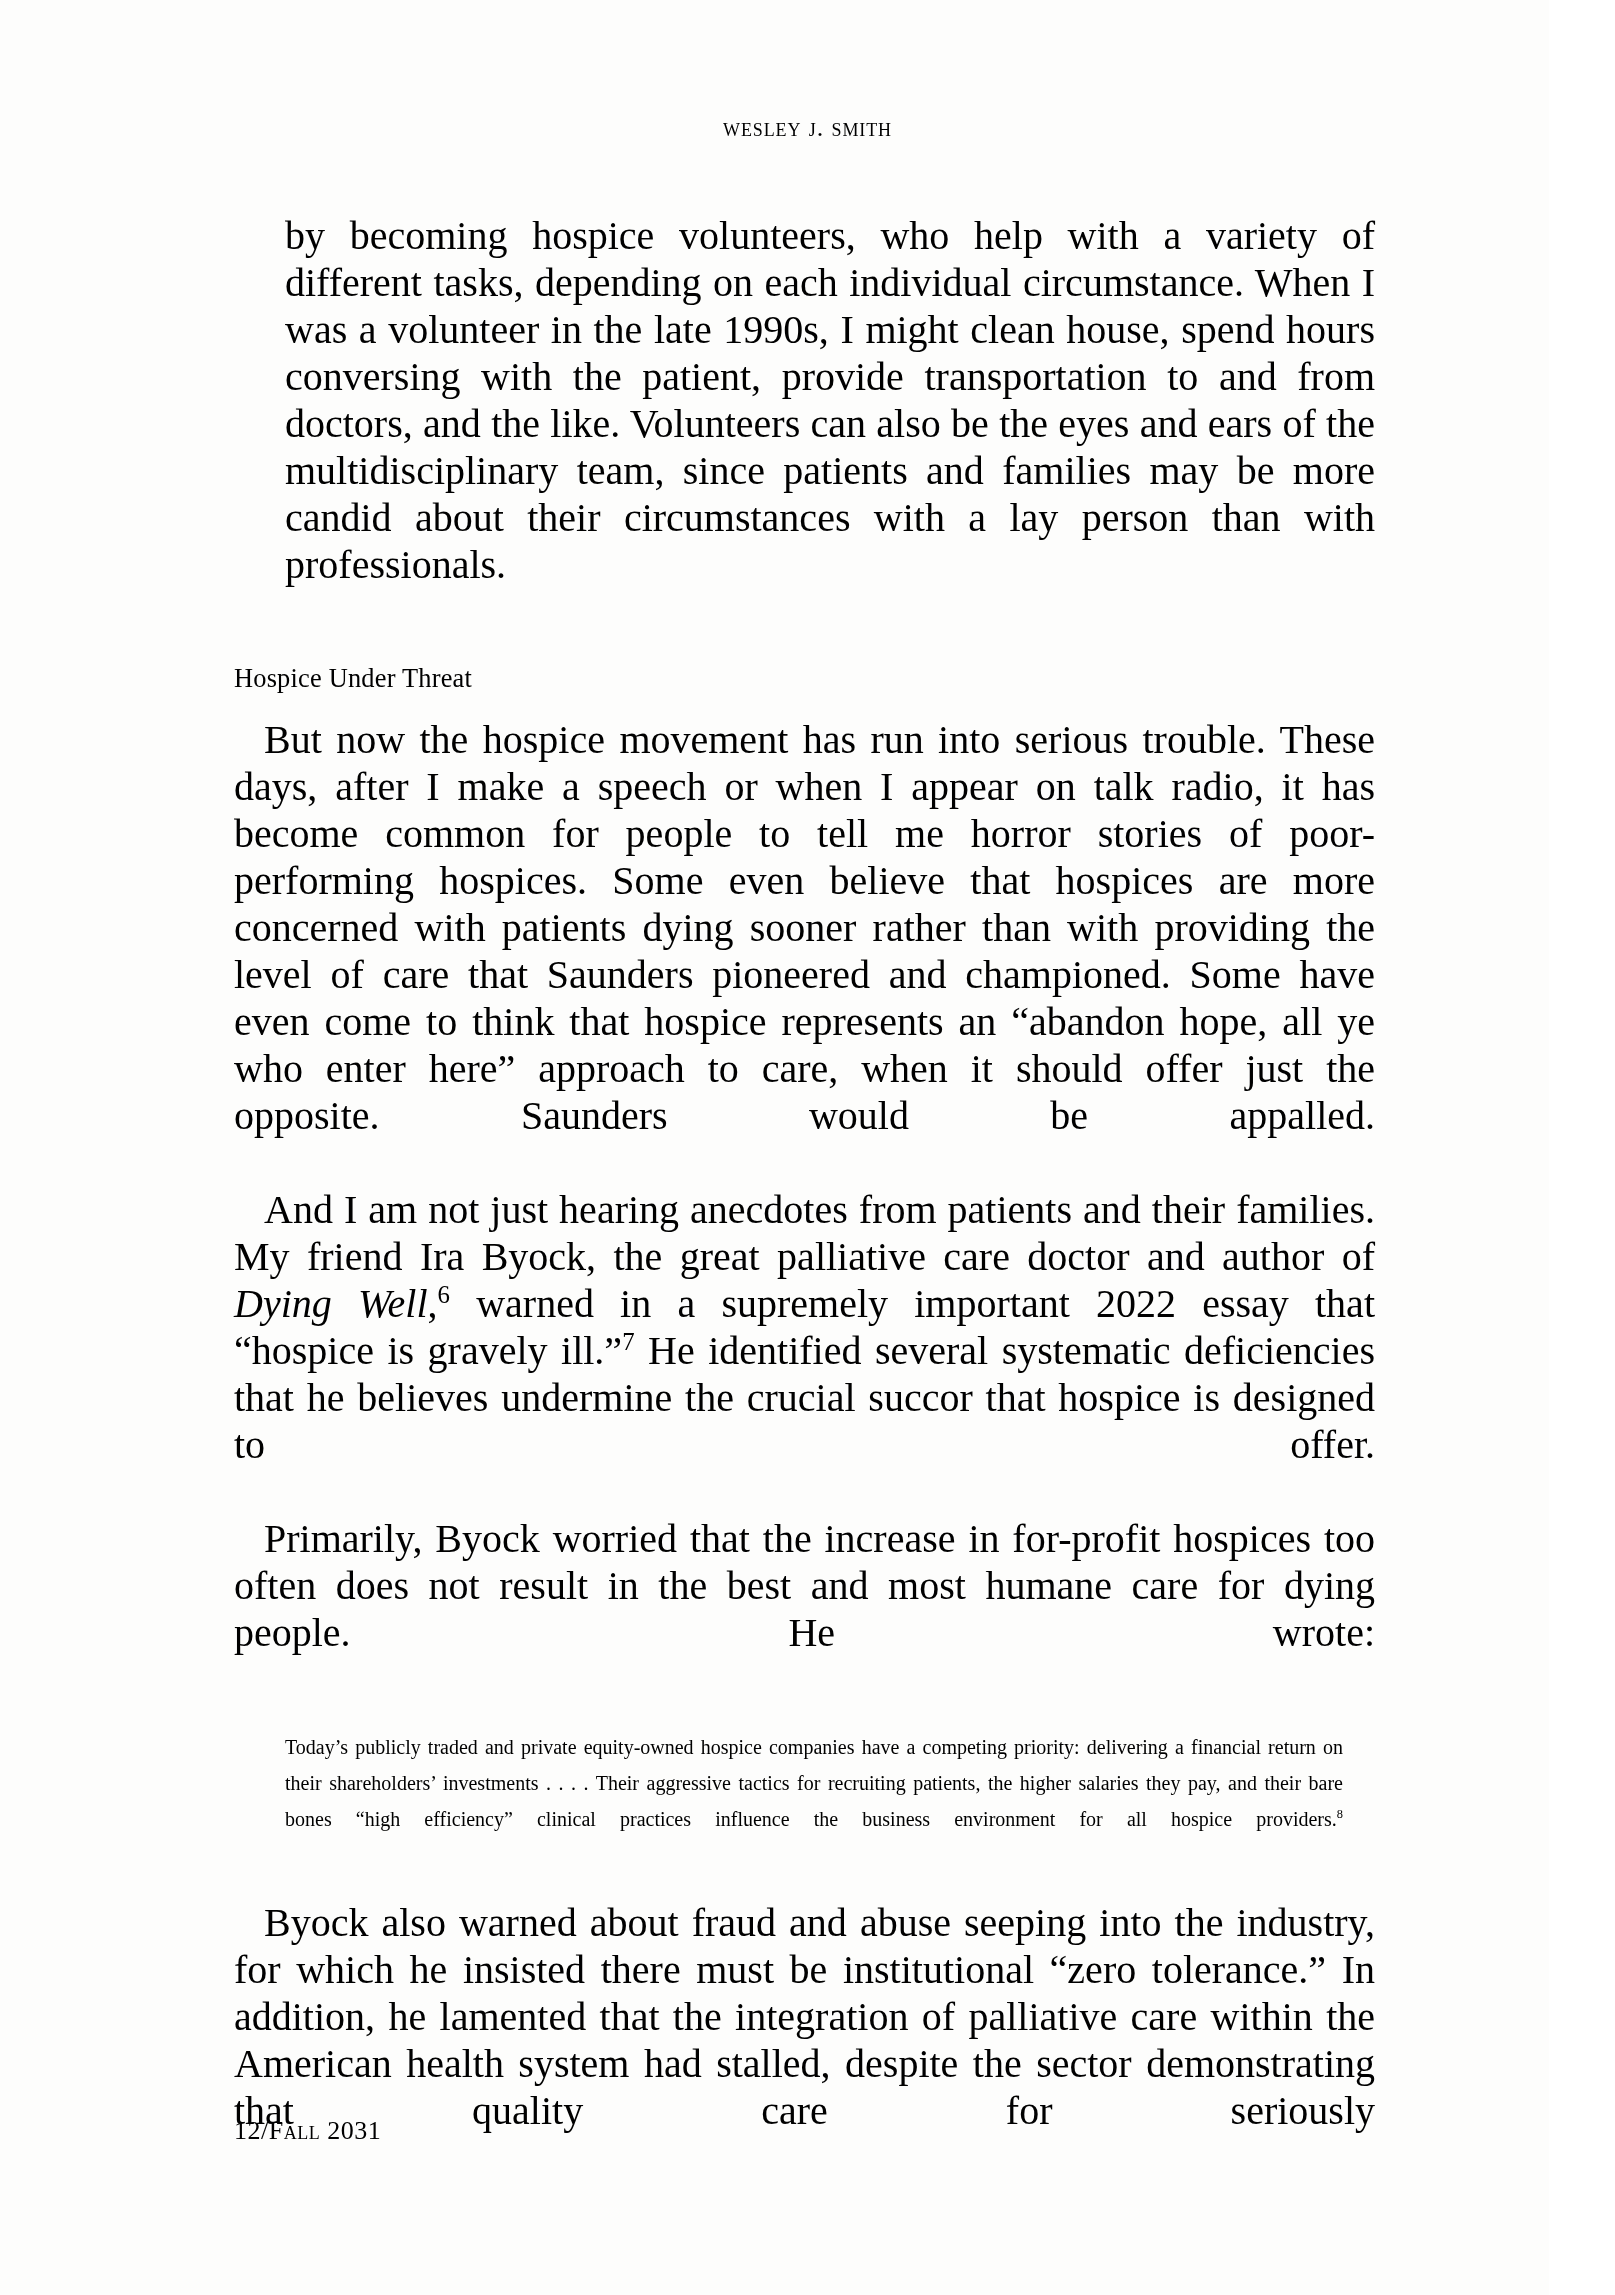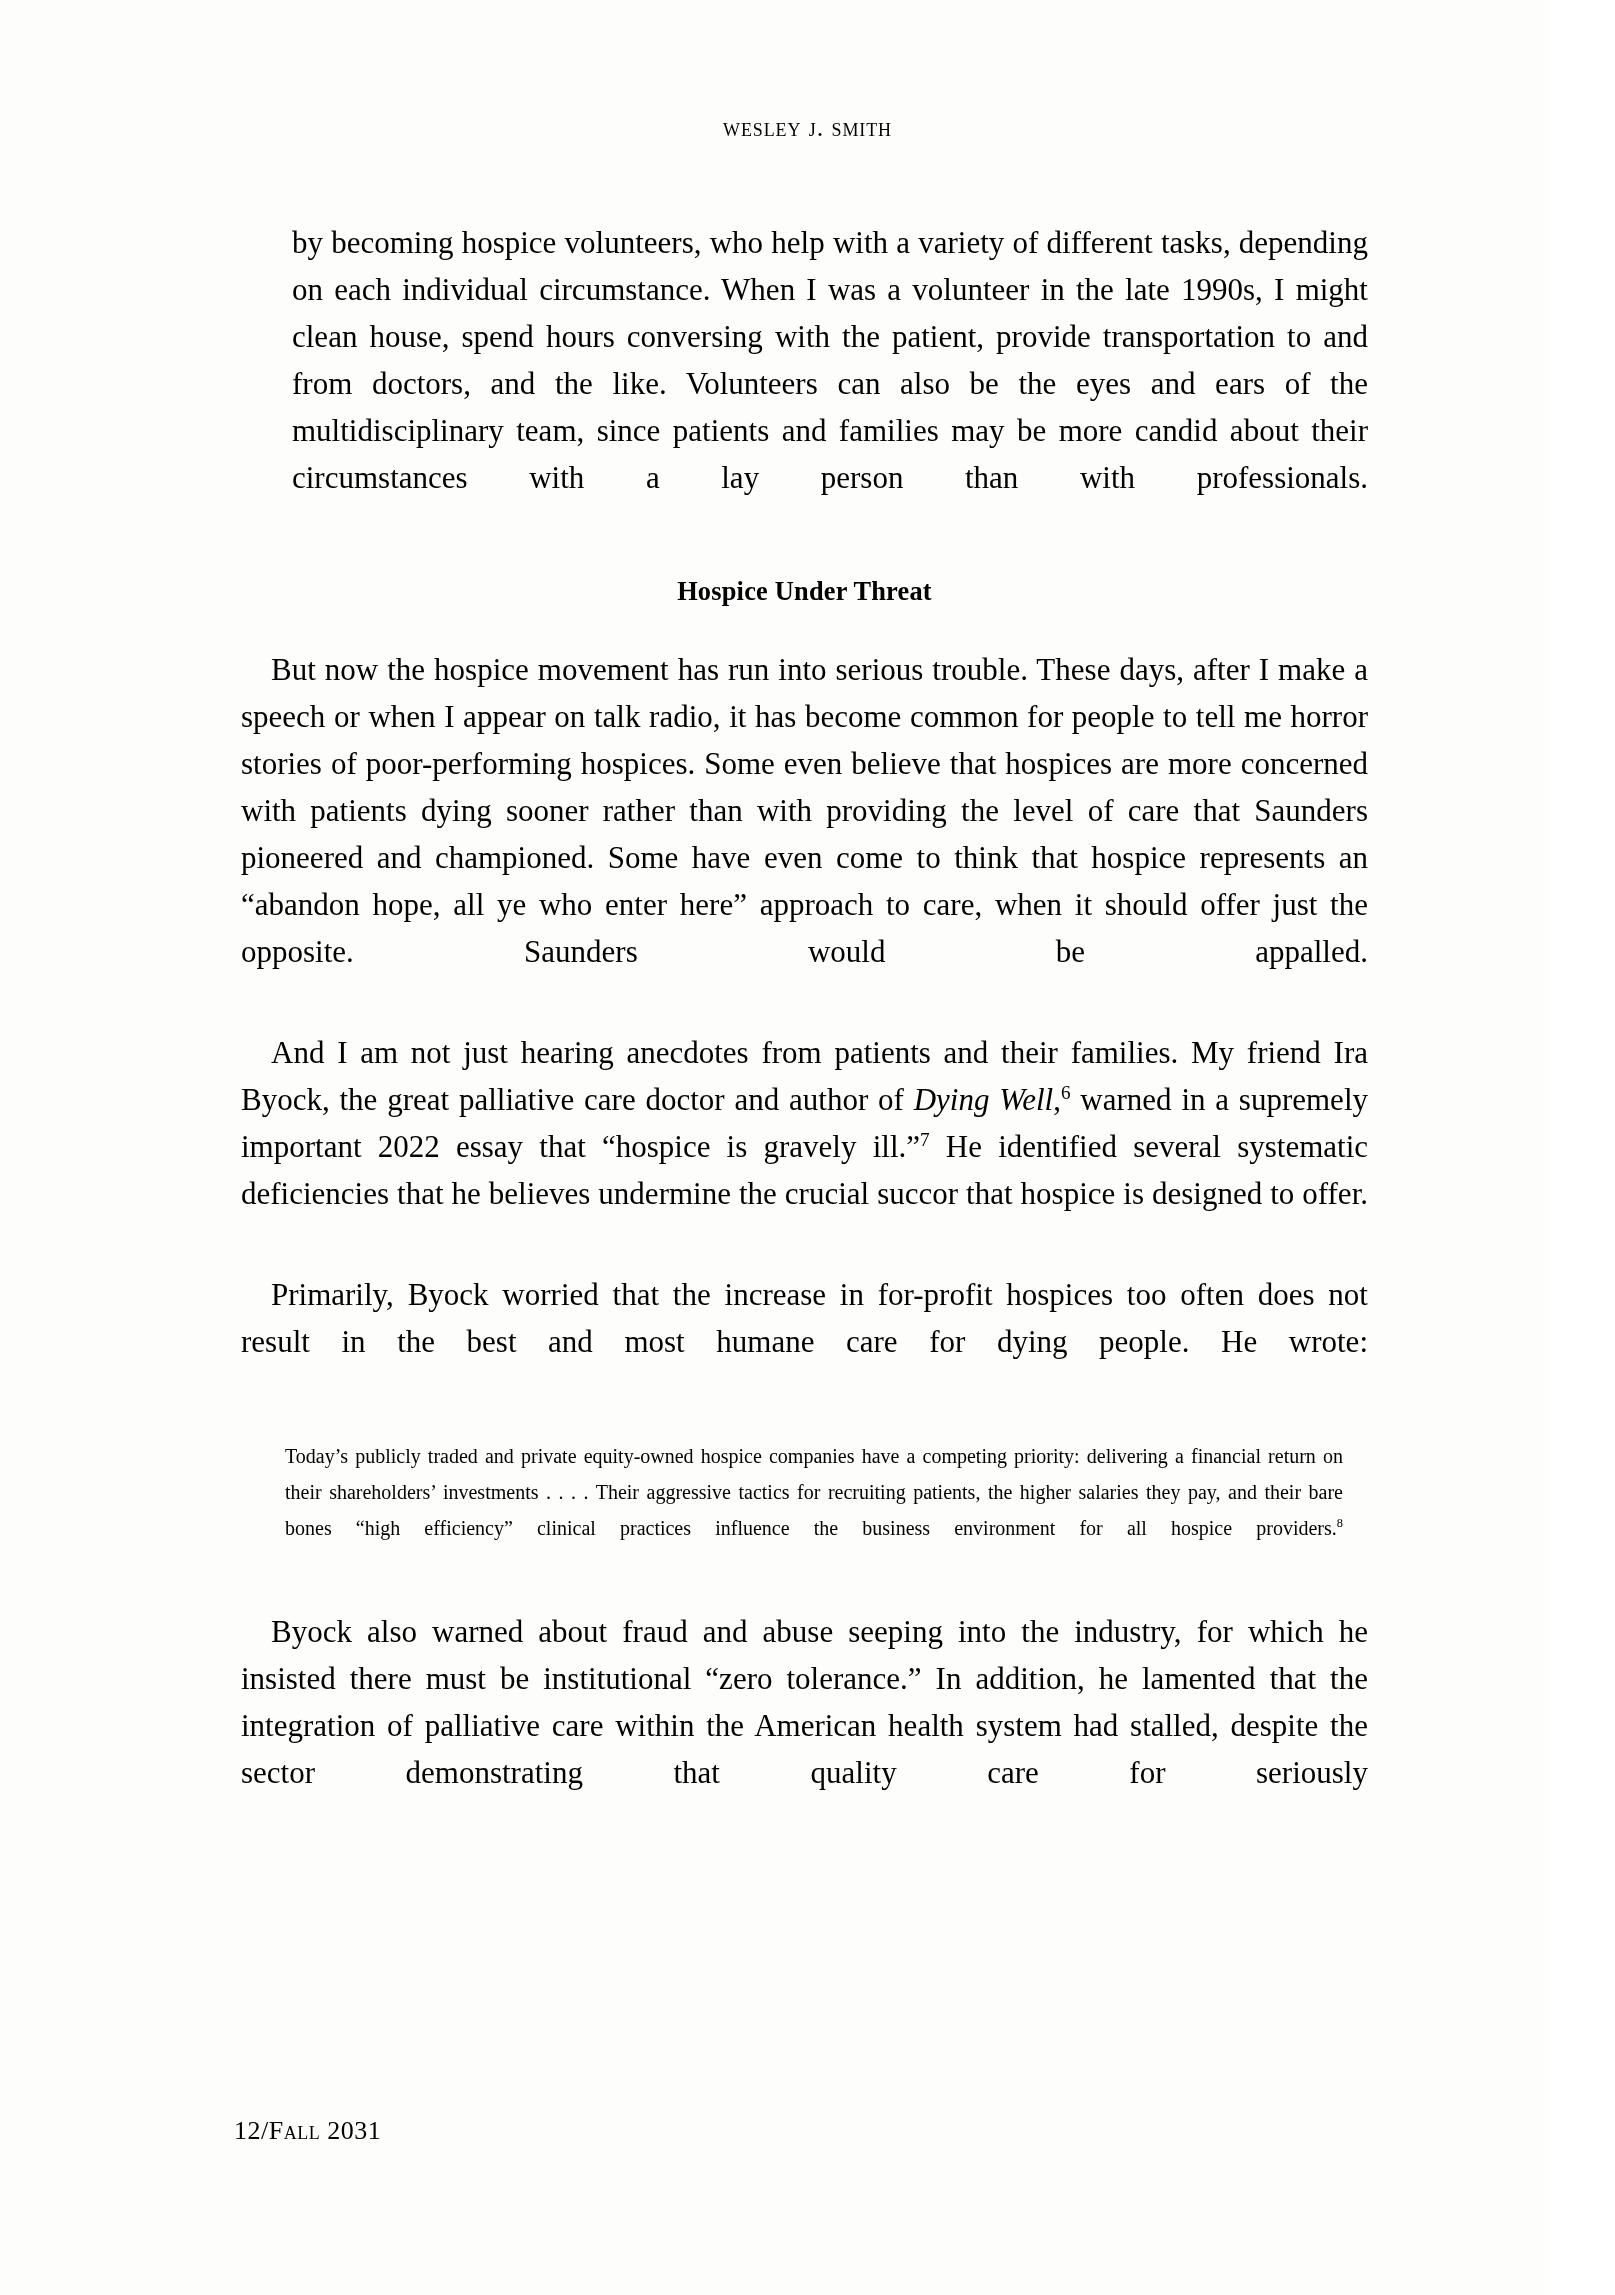--- a/index.html
+++ b/index.html
@@ -40,46 +40,46 @@
 
   
   .column {
     position: absolute;
     left: 234px;
     top: 212px;
     width: 1141px;
   }
 
   p.body {
-    margin: 7px;
-    font-size: 31px;
+    margin: 0;
+    font-size: 40px;
     line-height: 47px;
     text-align: justify;
     text-justify: inter-word;
     hyphens: manual;
     -webkit-hyphens: manual;
   }
   p.body.indent-first {
     text-indent: 30px;
   }
   
   .block-indent {
     margin-left: 51px;
     width: 1090px;
   }
   .block-indent p.body {
     text-align: justify;
   }
 
   h2.subhead {
-    margin: 27px 0 38px 0;
+    margin: 27px 0 21px 0;
     font-size: 26.4px;
     line-height: 33px;
-    font-weight: bold;
-    text-align: center;
+    font-weight: normal;
+    text-align: left;
     letter-spacing: 0.2px;
   }
 
   
   blockquote.extract {
     margin: 26px 0 26px 0;
     padding: 0;
     margin-left: 51px;
     width: 1058px;
     font-size: 20px;

